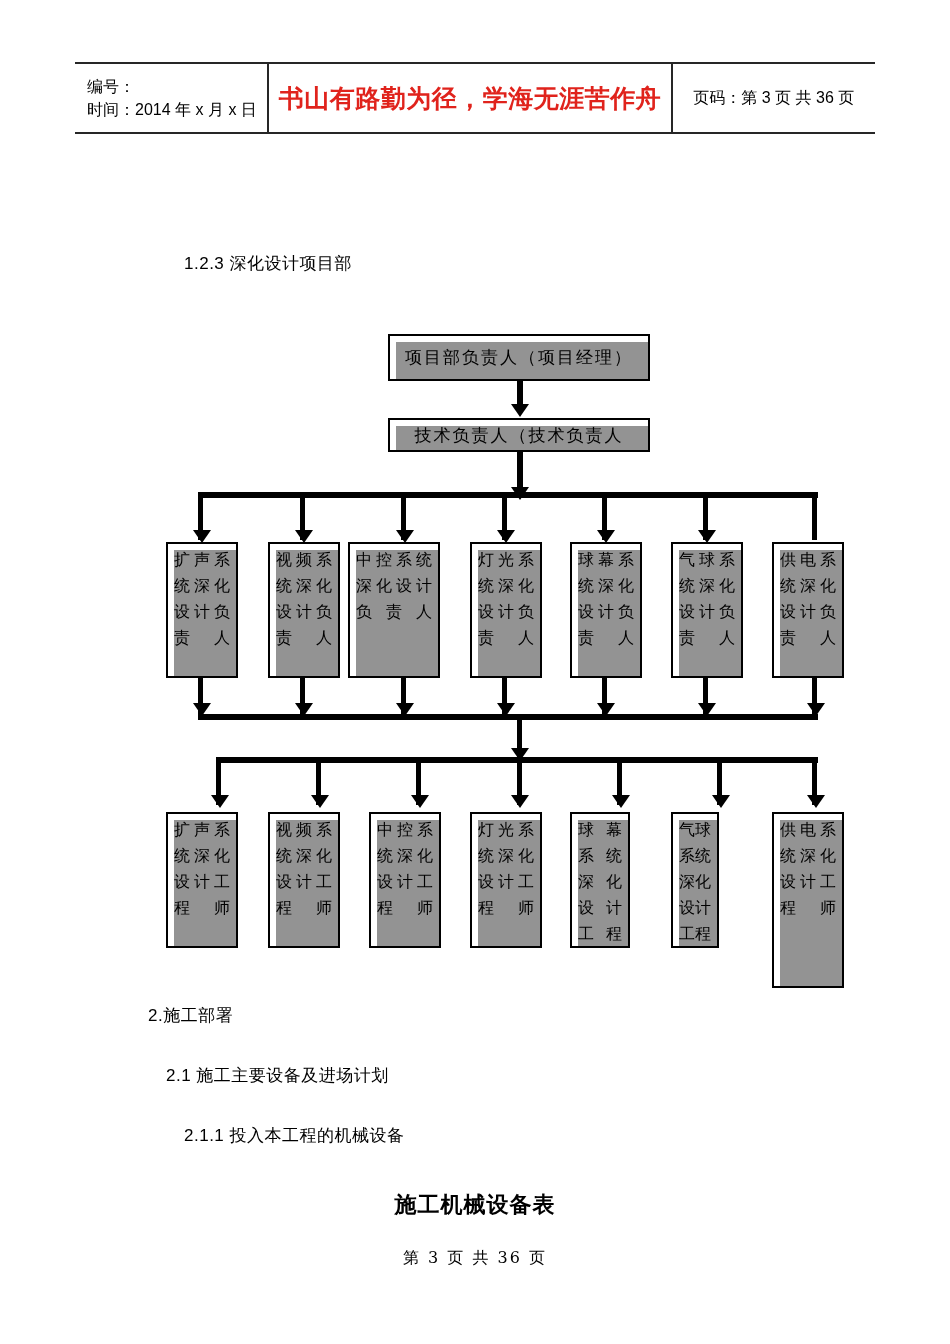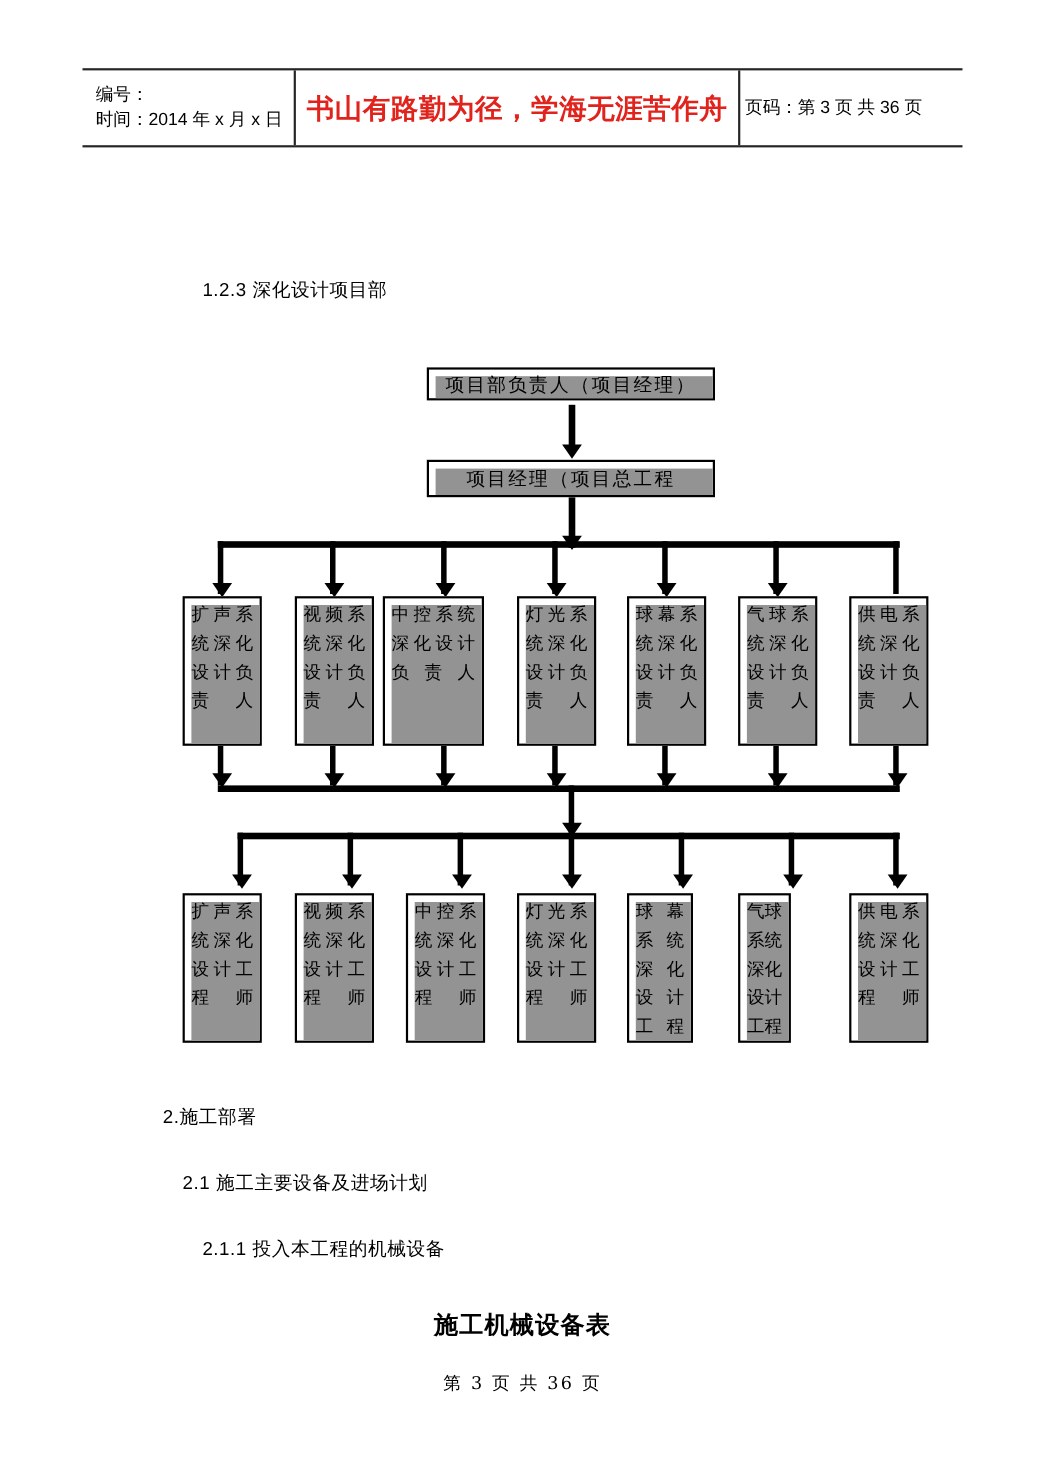--- a/index.html
+++ b/index.html
@@ -52,21 +52,21 @@
     color: #e0231c;
     font-size: 25px;
     font-weight: bold;
     letter-spacing: 0.5px;
     font-family: "DejaVu Serif", "Liberation Serif", serif;
     white-space: nowrap;
   }
   .hdr-right {
     width: 230px;
     font-size: 16px;
-    padding-left: 4px;
+    padding-left: 20px;
   }
   .hdr-line { white-space: nowrap; }
 
   
   .heading {
     position: absolute;
     font-size: 17px;
     white-space: nowrap;
     letter-spacing: 0.5px;
   }
@@ -188,26 +188,26 @@
 <div class="heading" id="h-123">1.2.3 深化设计项目部</div>
 <div class="heading" id="h-2">2.施工部署</div>
 <div class="heading" id="h-21">2.1 施工主要设备及进场计划</div>
 <div class="heading" id="h-211">2.1.1 投入本工程的机械设备</div>
 
 <div class="table-title">施工机械设备表</div>
 <div class="footer">第 3 页 共 36 页</div>
 
 <div class="chart">
 
-  <div class="obox top-box" style="left:388px; top:334px; width:262px; height:30px;">项目部负责人（项目经理）</div>
+  <div class="obox top-box" style="left:388px; top:334px; width:262px; height:47px;">项目部负责人（项目经理）</div>
 
   <div class="vline" style="left:517px; top:368px; width:6px; height:40px;"></div>
   <div class="arrow-down" style="left:511px; top:404px;"></div>
 
-  <div class="obox top-box" style="left:388px; top:418px; width:262px; height:34px;">项目经理（项目总工程</div>
+  <div class="obox top-box" style="left:388px; top:418px; width:262px; height:34px;">技术负责人（技术负责人</div>
 
   <div class="vline" style="left:517px; top:452px; width:6px; height:46px;"></div>
   <div class="arrow-down" style="left:511px; top:487px;"></div>
 
   <div class="hline" style="left:198px; top:492px; width:620px; height:6px;"></div>
 
   <div class="vline" style="left:198px; top:492px; height:48px;"></div>
   <div class="arrow-down" style="left:193px; top:530px;"></div>
 
   <div class="vline" style="left:300px; top:492px; height:48px;"></div>
@@ -309,17 +309,17 @@
   </div>
   <div class="obox dept-box" style="left:470px; top:812px; width:72px; height:136px;">
     <div class="txt">灯光系统深化设计工程师</div>
   </div>
   <div class="obox dept-box" style="left:570px; top:812px; width:60px; height:136px;">
     <div class="txt">球幕系统深化设计工程师</div>
   </div>
   <div class="obox dept-box" style="left:671px; top:812px; width:48px; height:136px;">
     <div class="txt">气球系统深化设计工程师</div>
   </div>
-  <div class="obox dept-box" style="left:772px; top:812px; width:72px; height:136px;">
+  <div class="obox dept-box" style="left:772px; top:812px; width:72px; height:176px;">
     <div class="txt">供电系统深化设计工程师</div>
   </div>
 
 </div>
 
 </body></html>

